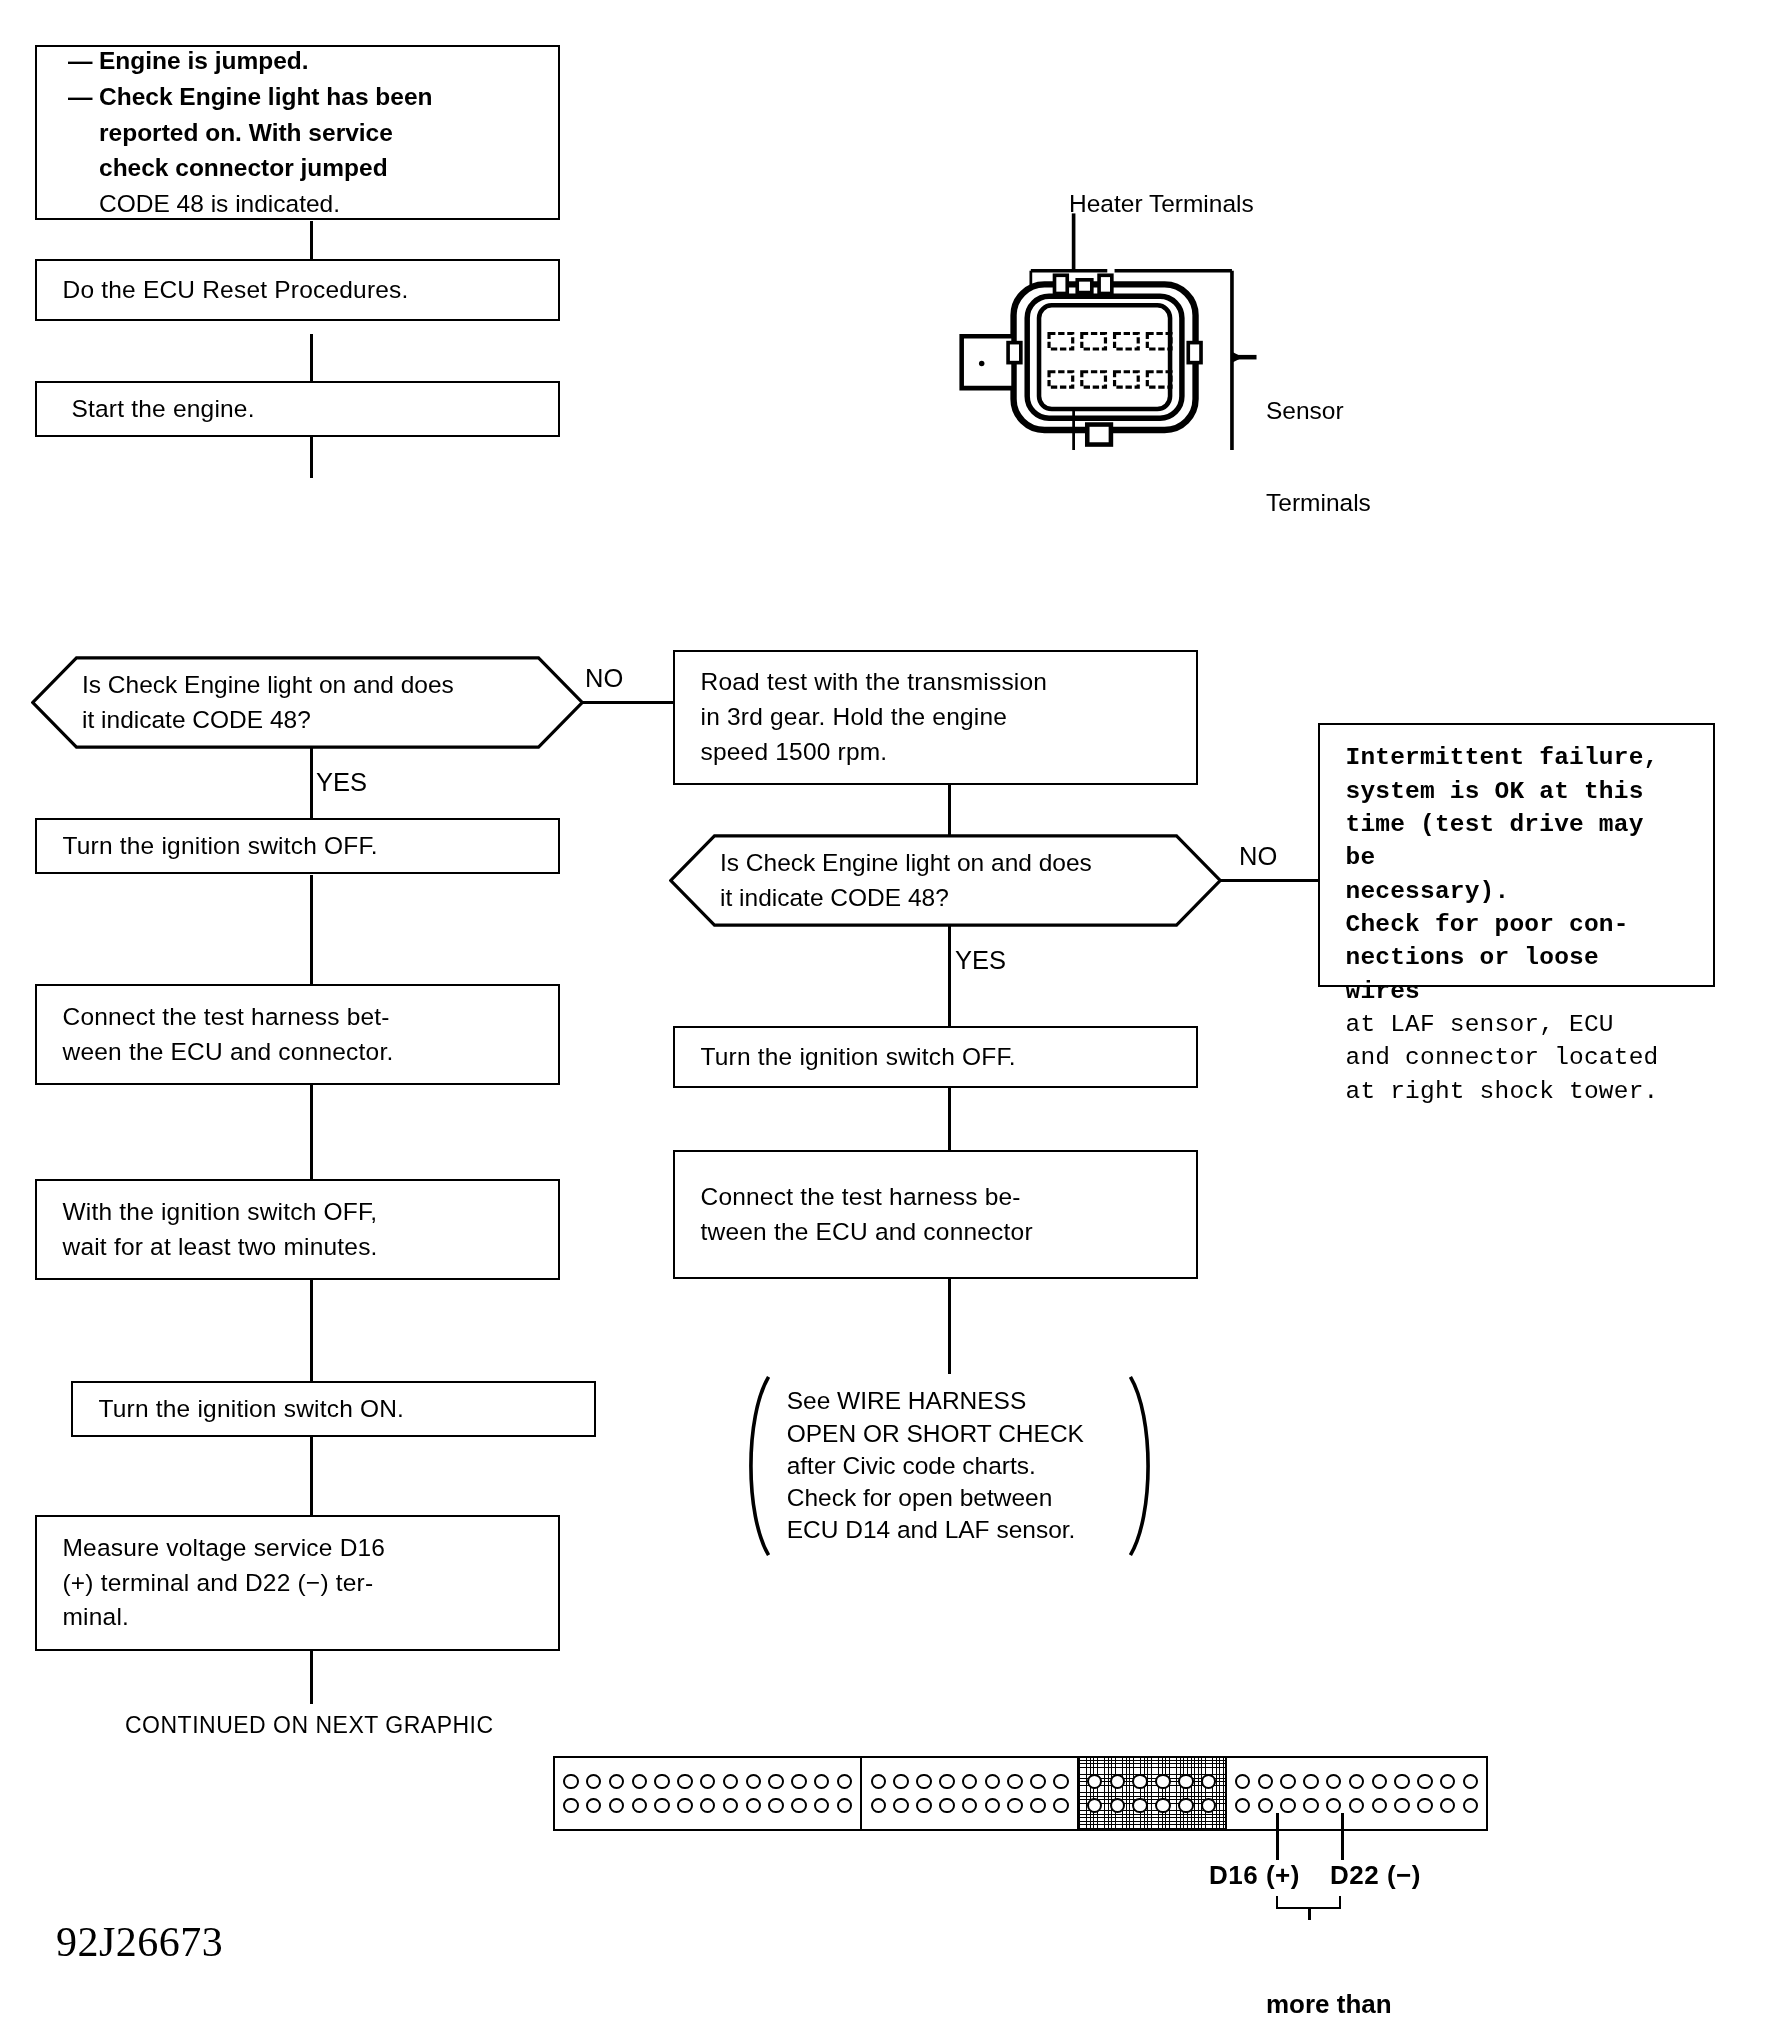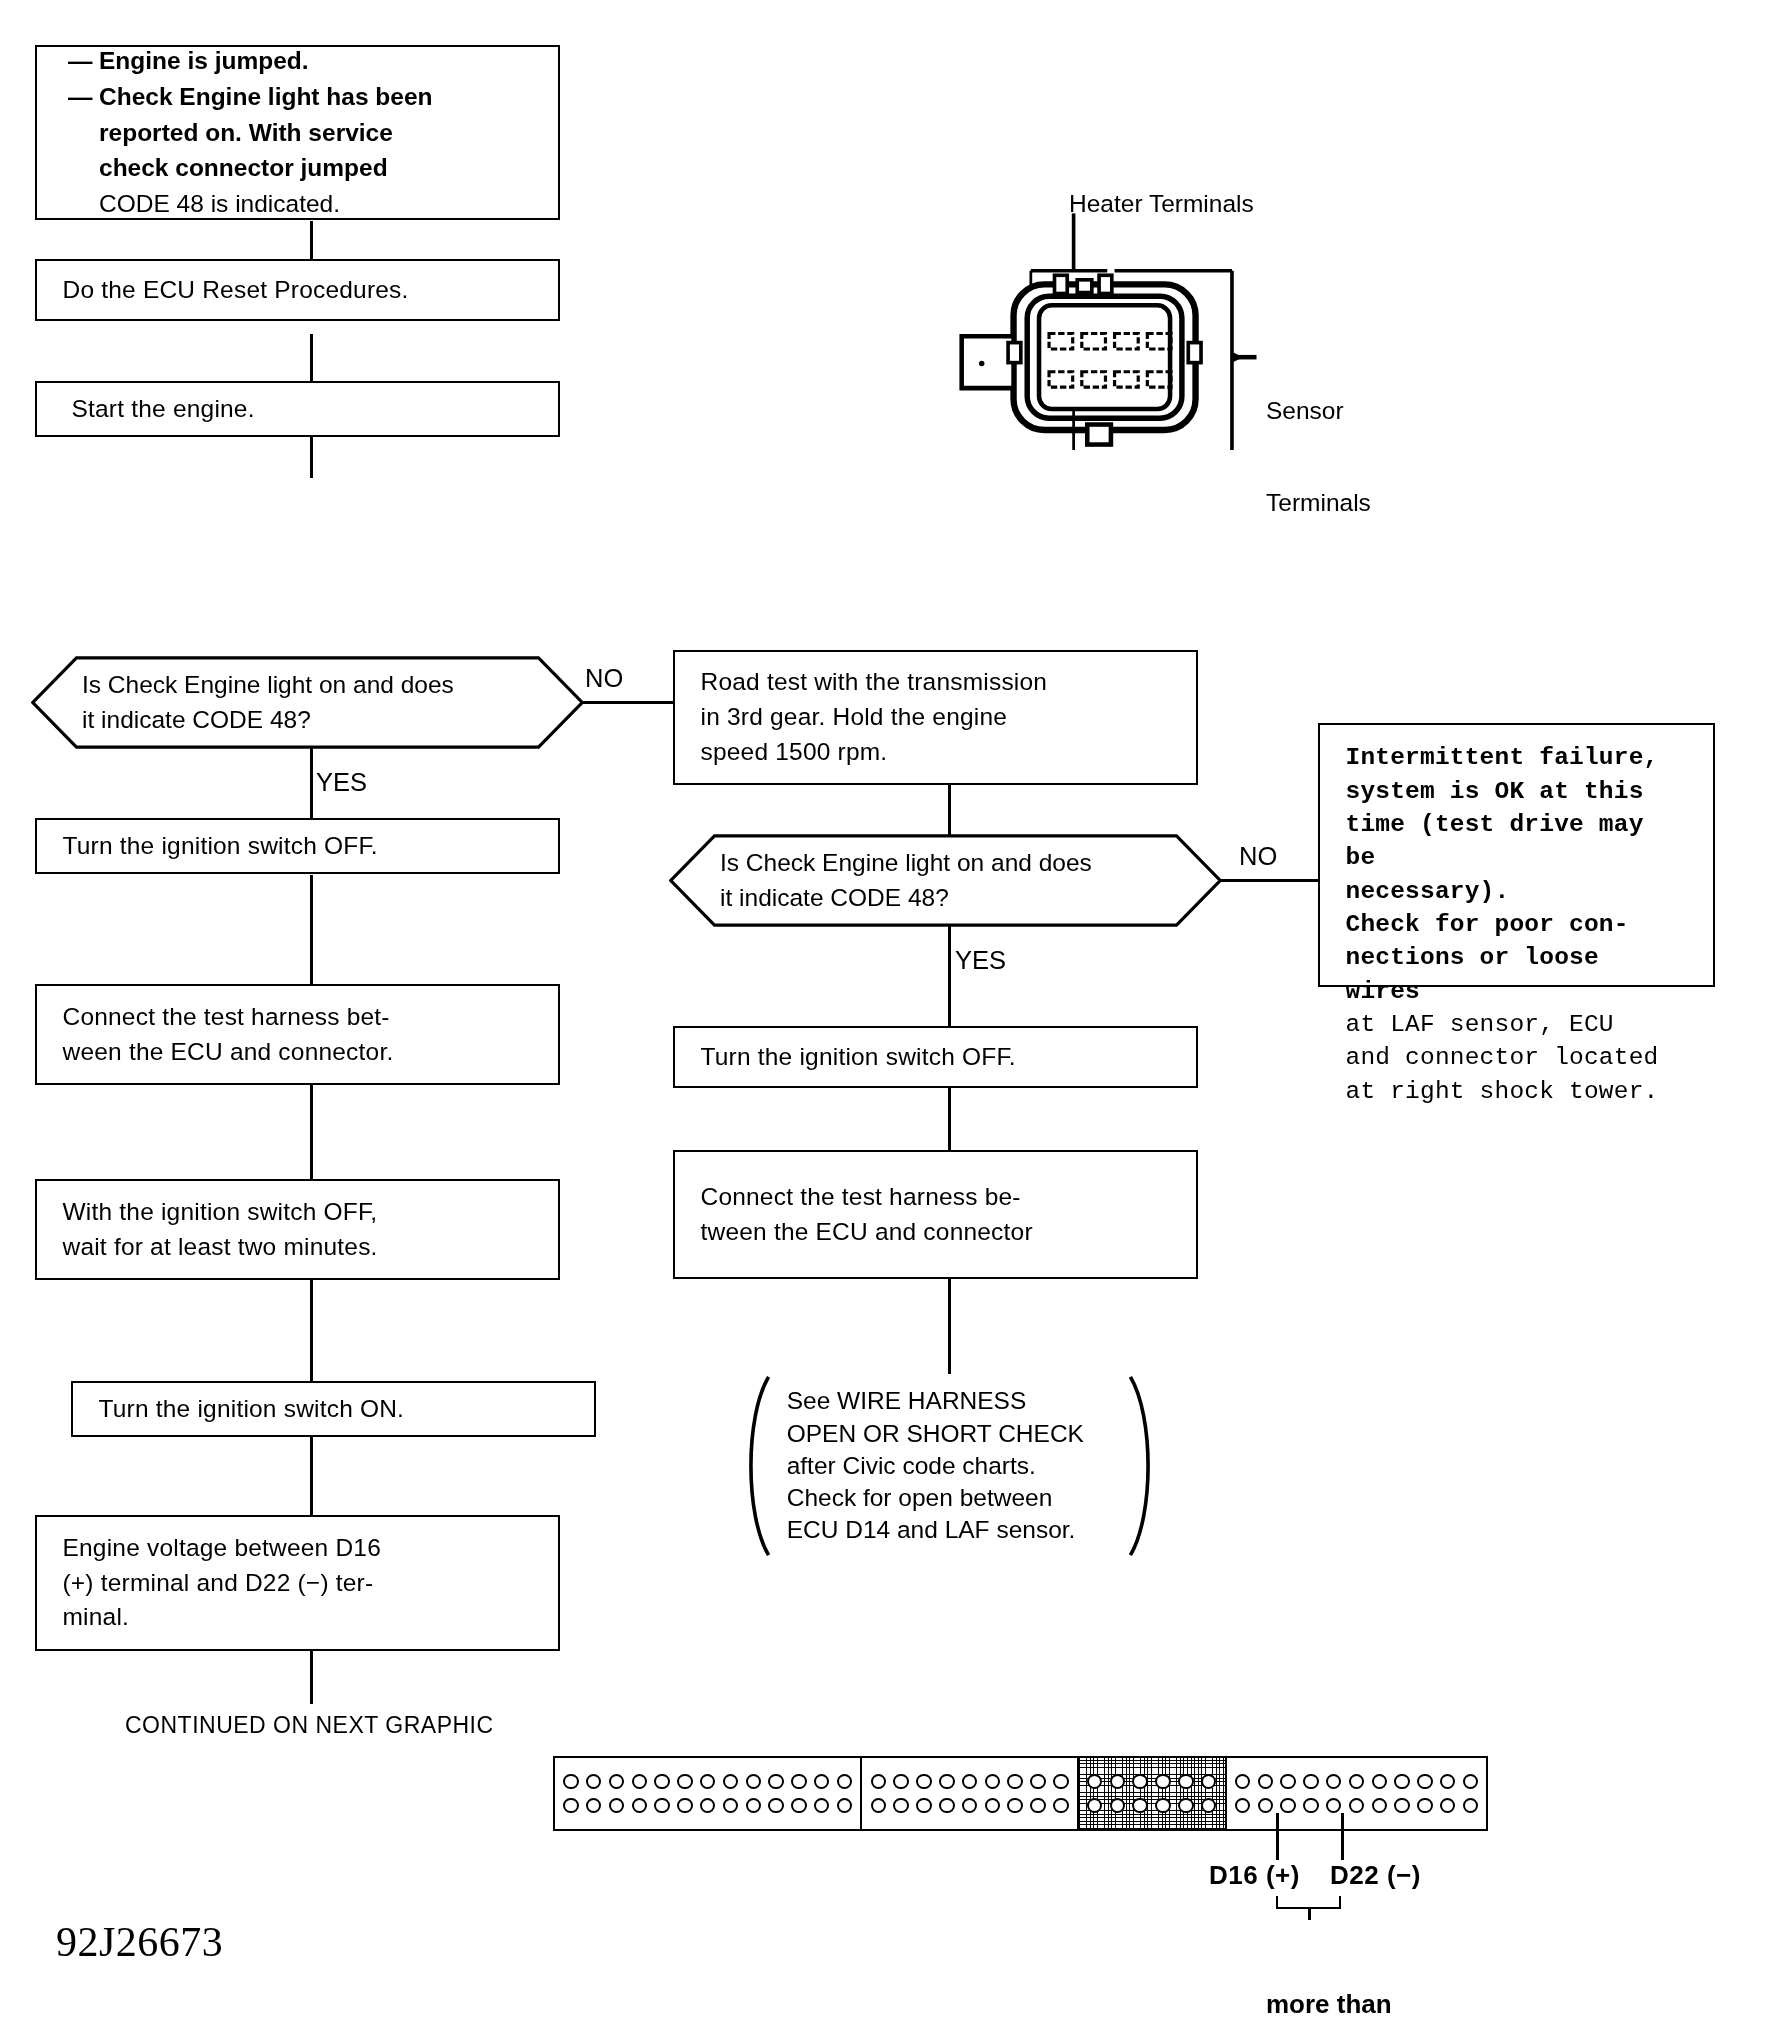--- a/index.html
+++ b/index.html
@@ -291,21 +291,21 @@
   <div class="vline" style="left:310px; top:1280px; height:102px;"></div>
 
   <div class="box" style="left:35px; top:1381px; width:525px; height:56px;margin-left:36px;">
     <div class="txt">Turn the ignition switch ON.</div>
   </div>
 
   <div class="vline" style="left:310px; top:1437px; height:78px;"></div>
 
   <div class="box" style="left:35px; top:1515px; width:525px; height:136px;">
     <div class="txt">
-      <div>Engine  voltage  between  D16</div>
+      <div>Measure  voltage  service  D16</div>
       <div>(+)  terminal  and  D22  (−)  ter-</div>
       <div>minal.</div>
     </div>
   </div>
 
   <div class="vline" style="left:310px; top:1651px; height:53px;"></div>
 
   <div class="caption" style="left:125px; top:1711px; font-size:23px; letter-spacing:0.5px;">CONTINUED ON NEXT GRAPHIC</div>
 
   <div class="box" style="left:673px; top:650px; width:525px; height:135px;">

